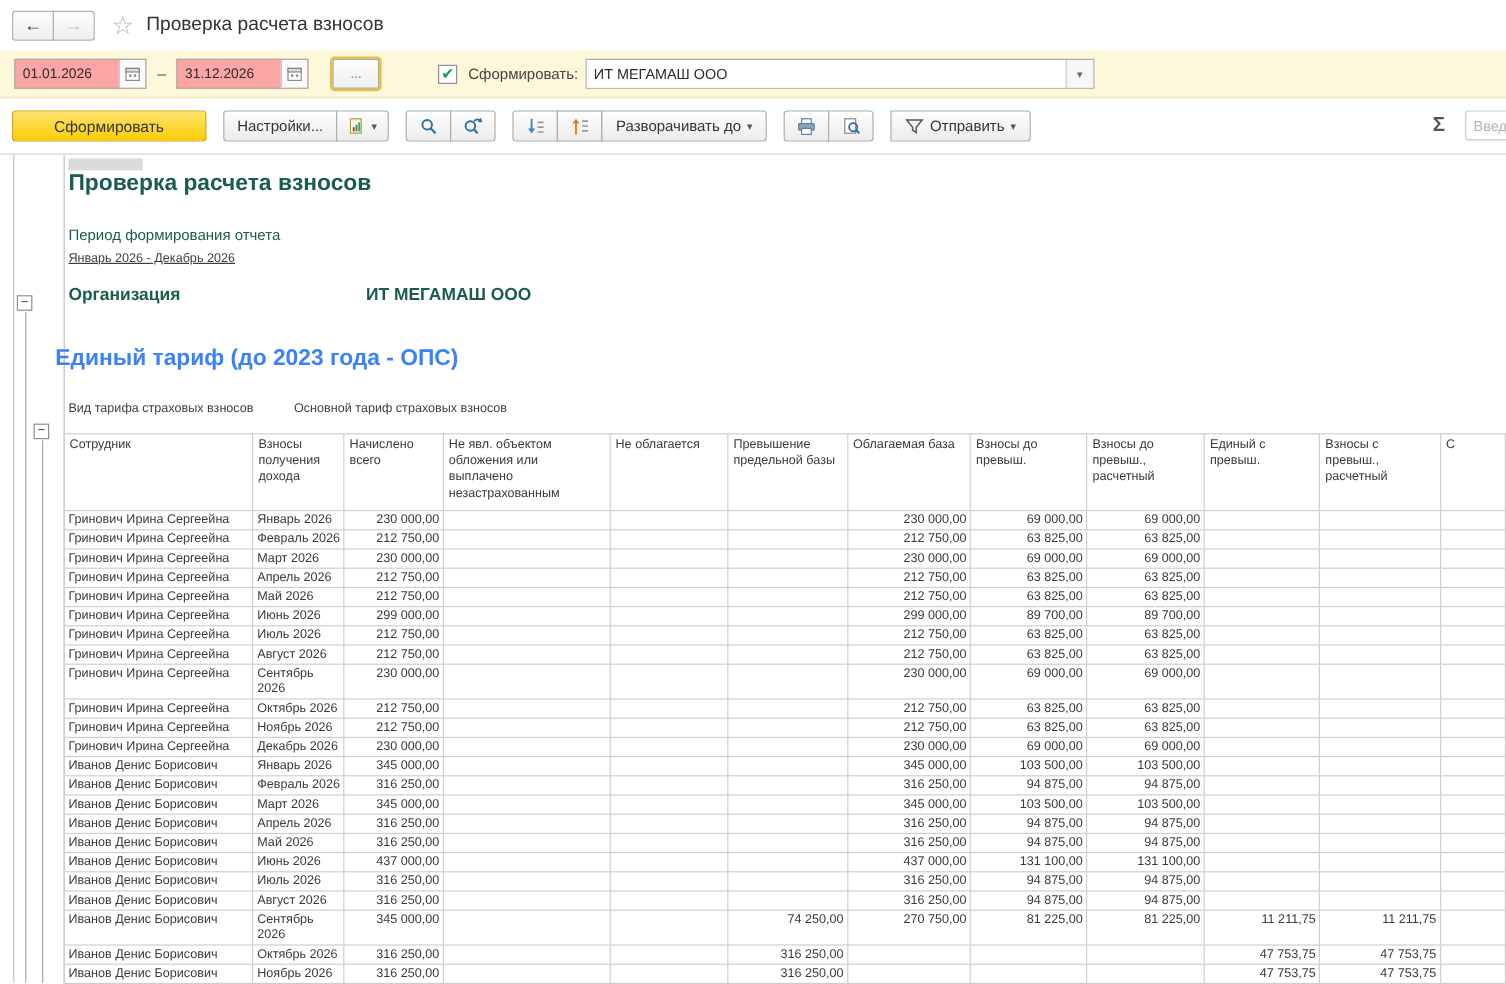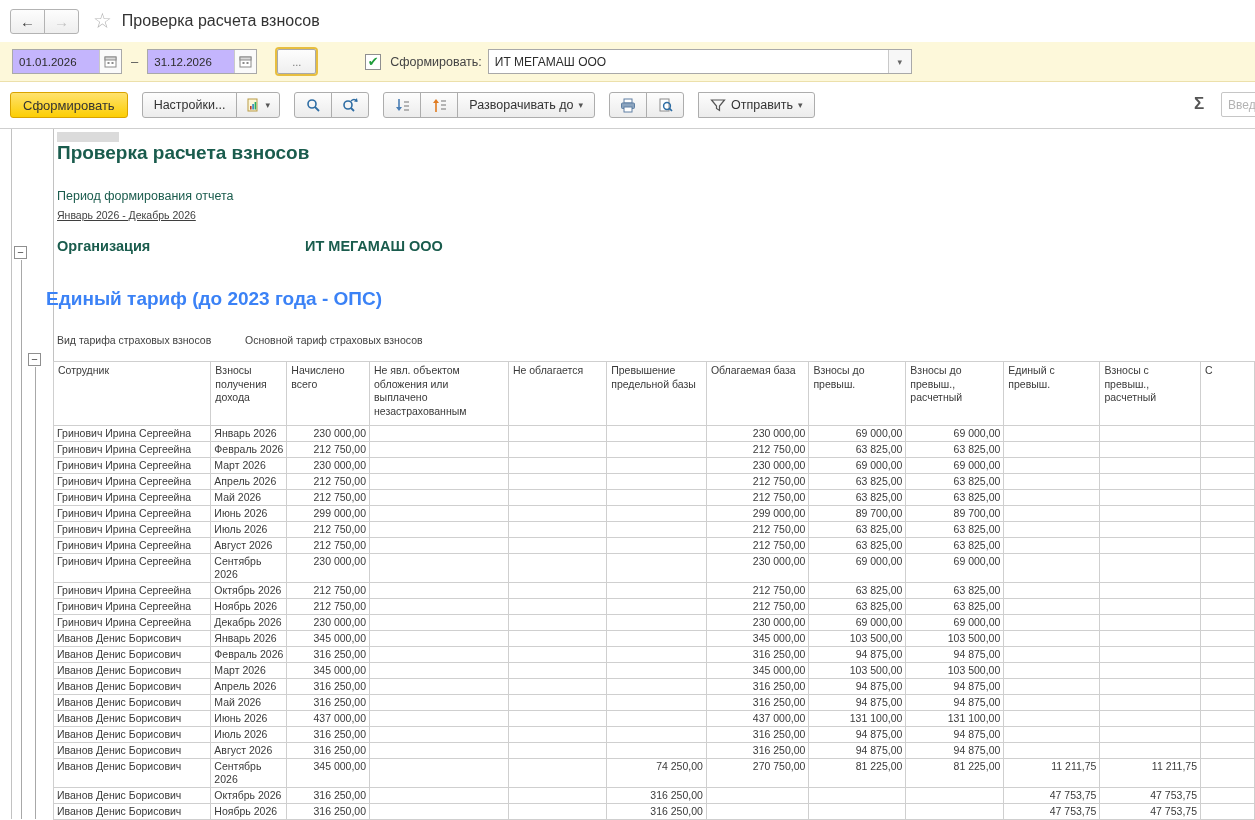--- a/index.html
+++ b/index.html
@@ -12,21 +12,21 @@
   .navbtn { width:35px; height:25px; border:1px solid #b3b3b3; background:linear-gradient(#fdfdfd,#eeeeee);
     display:flex; align-items:center; justify-content:center; font-size:15px; cursor:pointer; }
   .navbtn.back { border-radius:3px 0 0 3px; color:#3f3f3f; }
   .navbtn.fwd  { border-radius:0 3px 3px 0; margin-left:-1px; color:#c3c3c3; }
   .star { font-size:21px; color:#b5b5b5; margin:0 10px 0 14px; }
   .wintitle { font-size:16px; color:#333; }
 
   
   .filterbar { height:40px; background:#fdf8da; border-bottom:1px solid #ece0ab;
     display:flex; align-items:center; padding-left:12px; }
-  .datefield { display:flex; align-items:center; height:25px; background:#c4b5fd; border:1px solid #a9a9a9; }
+  .datefield { display:flex; align-items:center; height:25px; background:#fca5a5; border:1px solid #a9a9a9; }
   .datefield input { width:86px; height:100%; border:none; outline:none; font-size:11.5px; color:#2b2b2b;
     padding-left:6px; font-family:inherit; background:transparent; }
   .calbtn { width:22px; height:100%; border:none; border-left:1px solid #c9c9c9; background:#fafafa;
     display:flex; align-items:center; justify-content:center; cursor:pointer; }
   .dash { margin:0 9px; color:#555; font-size:13px; }
   .morebtn { width:39px; height:25px; margin-left:20px; border:1px solid #a9a9a9; border-radius:2px;
     background:linear-gradient(#fdfdfd,#efefef); color:#777; font-size:11px;
     box-shadow:0 0 0 2px #e7be3f; cursor:pointer; }
   .checkbox { width:16px; height:16px; background:#fff; border:1px solid #8f8f8f; margin-left:49px;
     display:flex; align-items:center; justify-content:center; font-size:13px; font-weight:bold; color:#1f9d3a; cursor:pointer; }
@@ -40,21 +40,21 @@
   .toolbar { height:47px; background:#fff; border-bottom:1px solid #cfcfcf;
     display:flex; align-items:center; padding-left:10px; position:relative; }
   .btn { height:26px; border:1px solid #adadad; background:linear-gradient(#fdfdfd,#ececec);
     border-radius:3px; font-size:12.5px; color:#333; padding:0 11px; cursor:pointer;
     display:flex; align-items:center; gap:5px; font-family:inherit; }
   .group { display:flex; margin-left:14px; }
   .group .btn { border-radius:0; margin-left:-1px; }
   .group .btn:first-child { border-radius:3px 0 0 3px; margin-left:0; }
   .group .btn:last-child { border-radius:0 3px 3px 0; }
   .iconbtn { width:38px; justify-content:center; padding:0; }
-  .btn-generate { background:linear-gradient(#ffe26e,#fcce04); border-color:#d9a300; font-size:13px; padding:0 12px; }
+  .btn-generate { background:linear-gradient(#ffe26e,#fcce04); border-color:#d9a300; font-size:13px; padding:0 34px; }
   .caret { font-size:9px; color:#555; }
   .sigma { position:absolute; left:1194px; top:12px; font-size:17px; font-weight:bold; color:#555; }
   .quicksearch { position:absolute; left:1221px; top:10px; width:80px; height:25px;
     border:1px solid #c6c6c6; border-radius:2px; font-size:12px; padding-left:6px; color:#555; font-family:inherit; }
   .quicksearch::placeholder { color:#b3b3b3; }
 
   
   .report { position:relative; height:690px; background:#fff; }
   .vline { position:absolute; width:1px; background:#c2c2c2; top:0; bottom:0; }
   .treeline { position:absolute; width:1px; background:#a8a8a8; bottom:0; }

